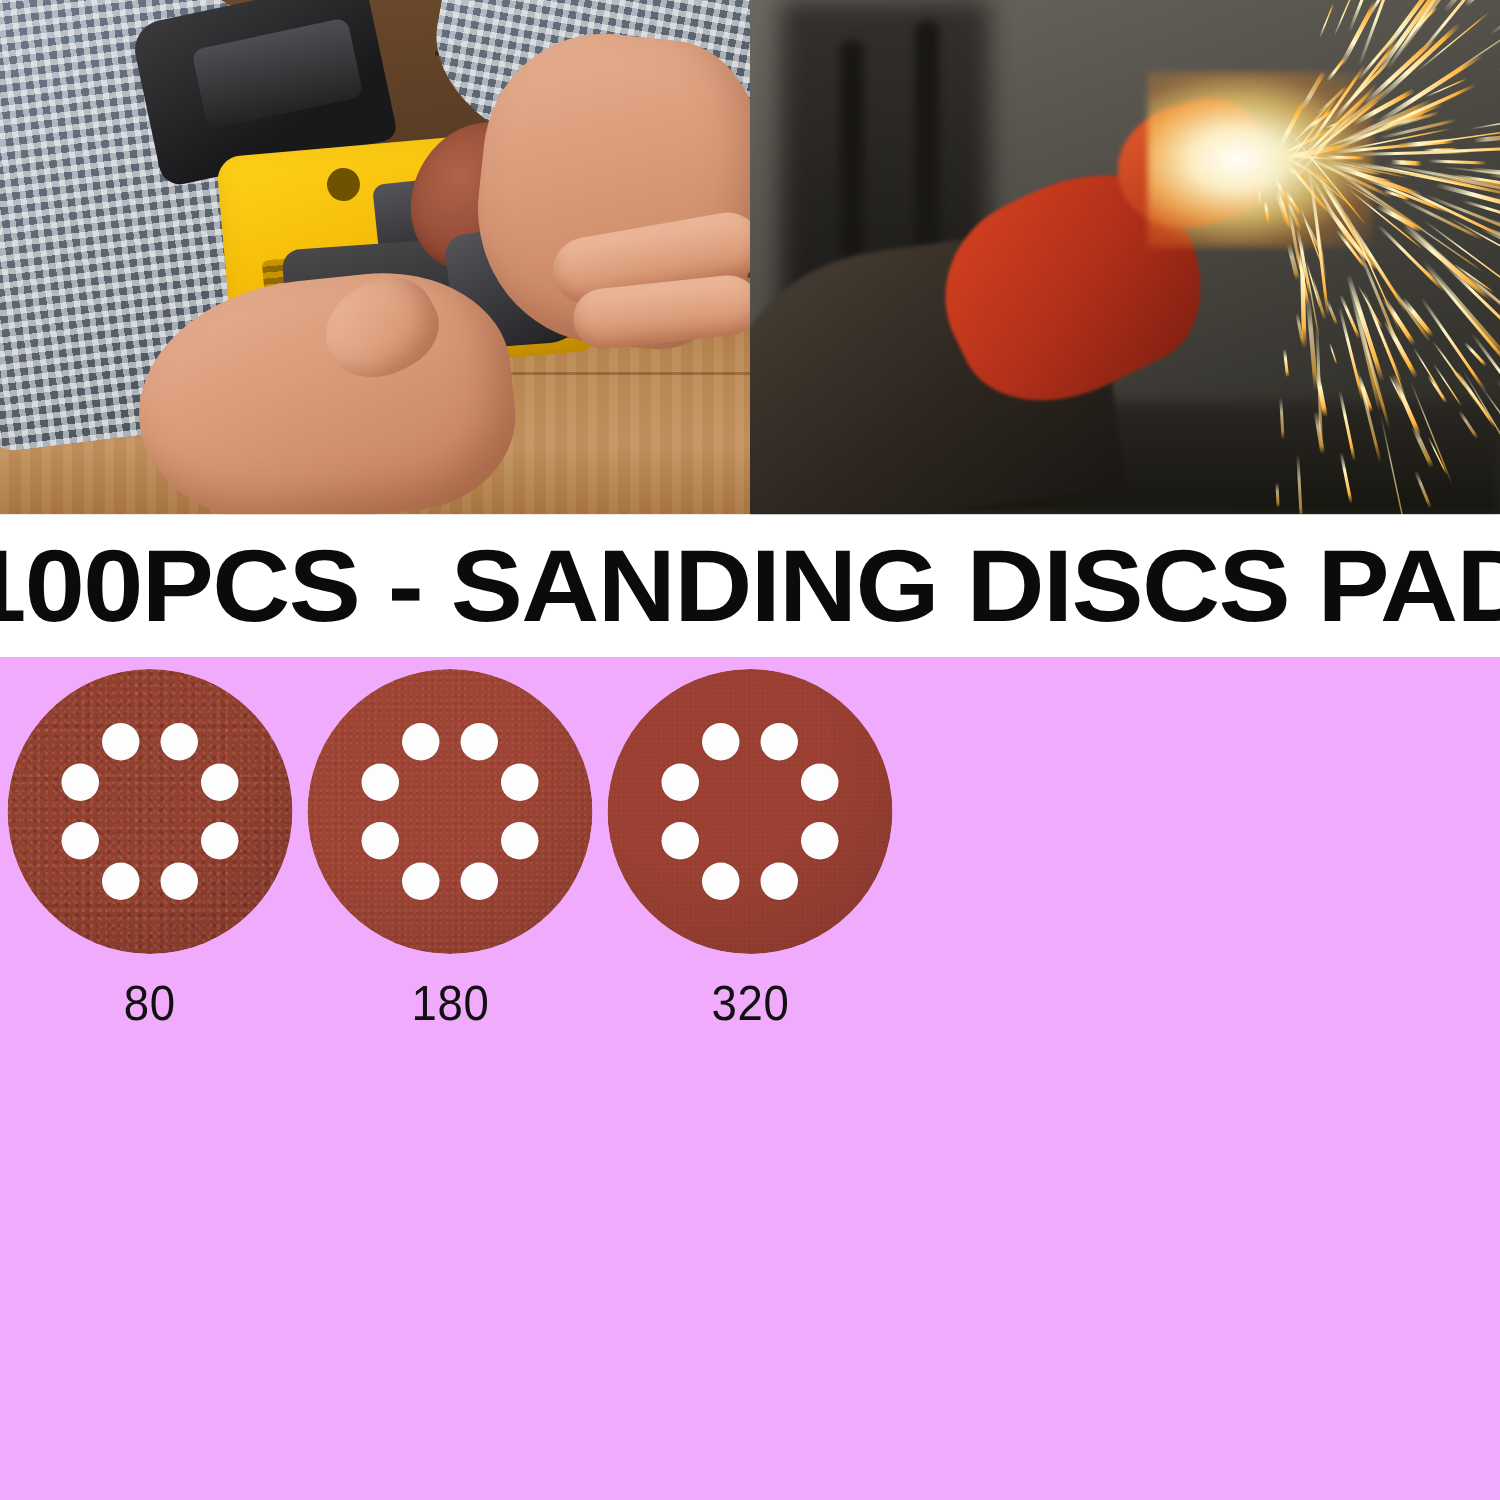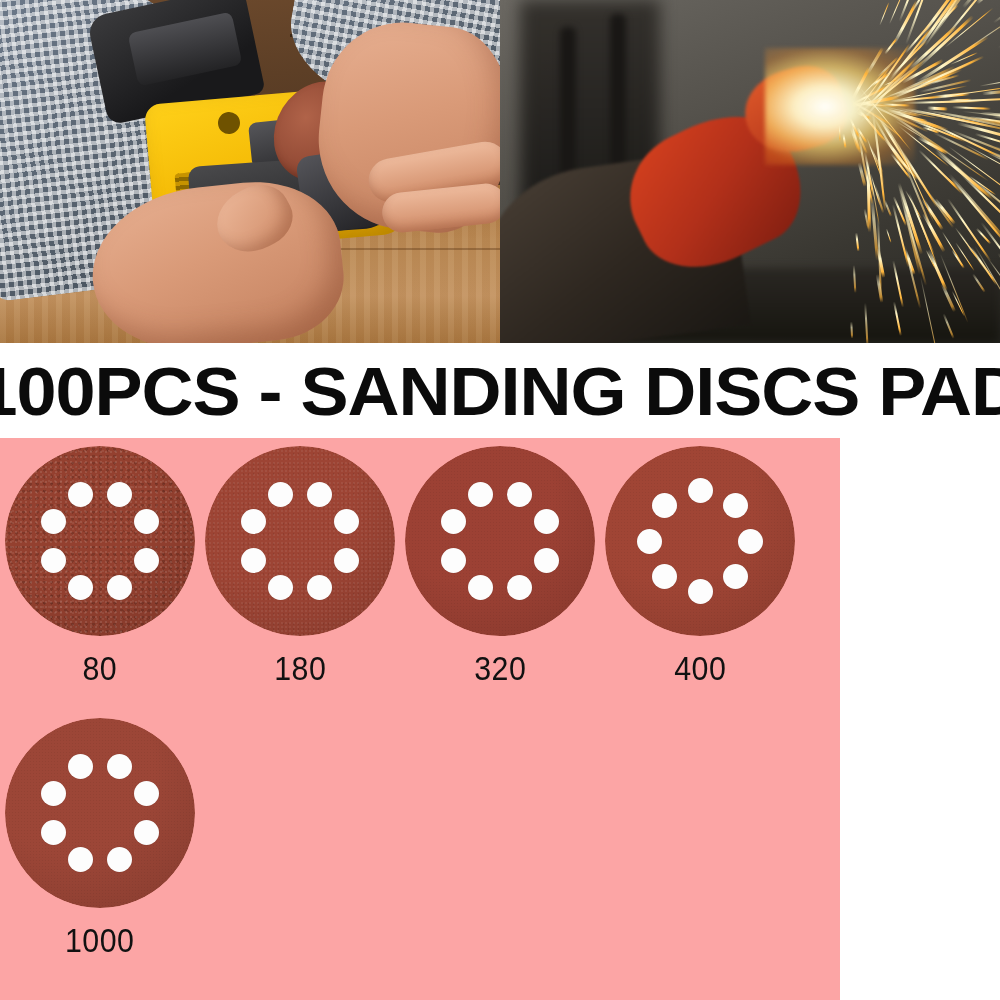--- a/index.html
+++ b/index.html
@@ -224,22 +224,22 @@
     line-height:1;
     letter-spacing:-1px;
     color:#0b0b0b;
     white-space:nowrap;
     transform:scaleX(1.06);
   }
 
   
   .grid {
     position:absolute; top:438px; left:0;
-    width:840px; height:562px;
-    background:#fca5a5;
+    width:1000px; height:562px;
+    background:#f0abfc;
   }
   .disc-row {
     position:absolute; left:0; width:1000px; height:270px;
     display:flex;
   }
   .row-1 { top:0; }
   .row-2 { top:272px; }
 
   .disc-cell {
     width:200px; height:270px;
@@ -575,50 +575,16 @@
           <div class="hole" style="left: 141.517px; top: 75.7319px;"></div>
           <div class="hole" style="left: 141.517px; top: 114.268px;"></div>
           <div class="hole" style="left: 114.268px; top: 141.517px;"></div>
           <div class="hole" style="left: 75.7319px; top: 141.517px;"></div>
           <div class="hole" style="left: 48.4827px; top: 114.268px;"></div>
           <div class="hole" style="left: 48.4827px; top: 75.7319px;"></div>
           <div class="hole" style="left: 75.7319px; top: 48.4827px;"></div>
         </div>
         <div class="grit-label">320</div>
       </div>
-      <div class="disc-cell">
-        <div class="disc-wrap">
-          <div class="disc">
-            <div class="disc-face" style="background: radial-gradient(circle at 34% 28%, rgb(160, 69, 53) 0%, rgb(160, 69, 53) 45%, rgba(0, 0, 0, 0.14) 100%), rgb(160, 69, 53);"></div>
-            <div class="disc-grain" style="background-image: radial-gradient(circle at 45% 45%, rgba(0, 0, 0, 0.1) 0px, rgba(0, 0, 0, 0.1) 0.8px, transparent 0.8px); background-size: 3px 3px;"></div>
-          </div>
-          <div class="hole" style="left: 95px; top: 44.65px;"></div>
-          <div class="hole" style="left: 130.603px; top: 59.3972px;"></div>
-          <div class="hole" style="left: 145.35px; top: 95px;"></div>
-          <div class="hole" style="left: 130.603px; top: 130.603px;"></div>
-          <div class="hole" style="left: 95px; top: 145.35px;"></div>
-          <div class="hole" style="left: 59.3972px; top: 130.603px;"></div>
-          <div class="hole" style="left: 44.65px; top: 95px;"></div>
-          <div class="hole" style="left: 59.3972px; top: 59.3972px;"></div>
-        </div>
-        <div class="grit-label">400</div>
-      </div>
     </div>
   <div class="disc-row row-2" id="disc-row-1">
-      <div class="disc-cell">
-        <div class="disc-wrap">
-          <div class="disc">
-            <div class="disc-face" style="background: radial-gradient(circle at 34% 28%, rgb(156, 70, 55) 0%, rgb(156, 70, 55) 45%, rgba(0, 0, 0, 0.14) 100%), rgb(156, 70, 55);"></div>
-            <div class="disc-grain" style="background-image: radial-gradient(circle at 45% 45%, rgba(0, 0, 0, 0.1) 0px, rgba(0, 0, 0, 0.1) 0.8px, transparent 0.8px); background-size: 3px 3px;"></div>
-          </div>
-          <div class="hole" style="left: 114.268px; top: 48.4827px;"></div>
-          <div class="hole" style="left: 141.517px; top: 75.7319px;"></div>
-          <div class="hole" style="left: 141.517px; top: 114.268px;"></div>
-          <div class="hole" style="left: 114.268px; top: 141.517px;"></div>
-          <div class="hole" style="left: 75.7319px; top: 141.517px;"></div>
-          <div class="hole" style="left: 48.4827px; top: 114.268px;"></div>
-          <div class="hole" style="left: 48.4827px; top: 75.7319px;"></div>
-          <div class="hole" style="left: 75.7319px; top: 48.4827px;"></div>
-        </div>
-        <div class="grit-label">1000</div>
-      </div>
     </div>
 </div>
 
 </body></html>

